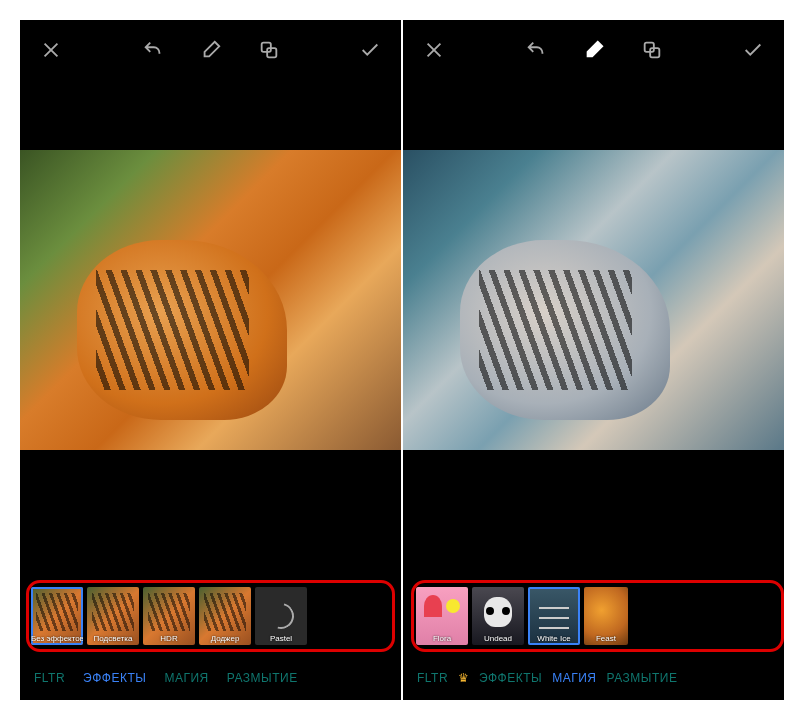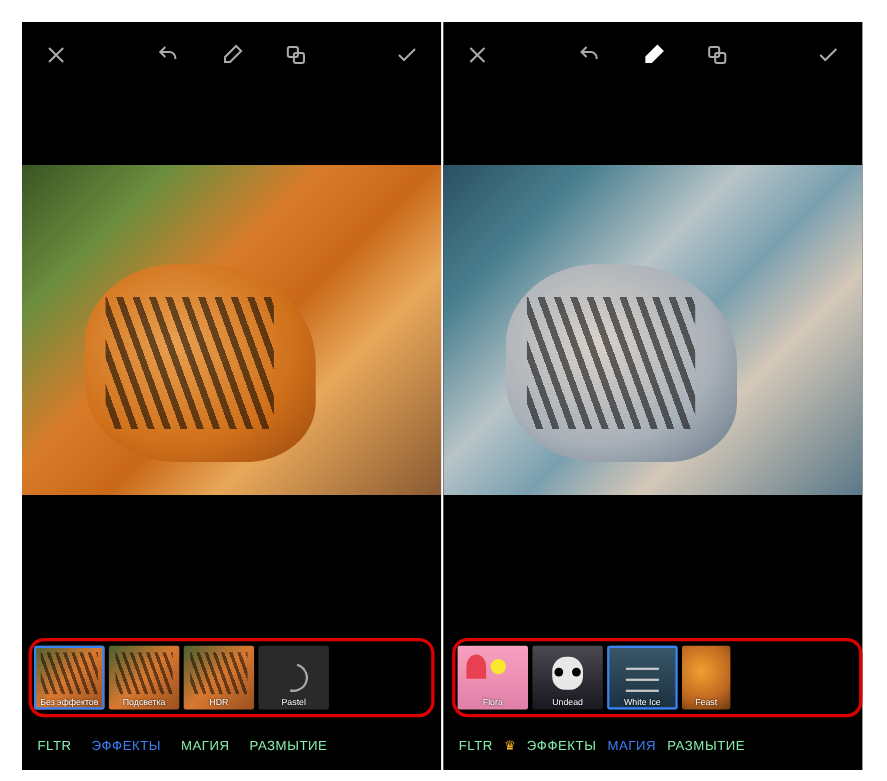--- a/index.html
+++ b/index.html
@@ -13,21 +13,21 @@
   .canvas{flex:0 0 auto;width:100%;height:300px;margin-top:70px;position:relative;overflow:hidden}
   .tiger{position:absolute;inset:0}
   .tiger.normal{background:linear-gradient(135deg,#3a5423 0%,#6b8e3e 20%,#d87c2a 40%,#c96818 55%,#e8a85a 70%,#8a5a32 100%)}
   .tiger.filtered{background:linear-gradient(135deg,#2a5063 0%,#4a8090 20%,#b8c4c8 40%,#7aa0b0 55%,#d4c8b8 70%,#5a7888 100%)}
   .tiger::before{content:"";position:absolute;left:15%;top:30%;width:55%;height:60%;border-radius:40% 50% 30% 40%;}
   .tiger.normal::before{background:radial-gradient(ellipse at 40% 40%,#e8a050 0%,#d0701a 60%,#9a4810 100%)}
   .tiger.filtered::before{background:radial-gradient(ellipse at 40% 40%,#d8d0c8 0%,#a8b0b8 60%,#687888 100%)}
   .tiger::after{content:"";position:absolute;left:20%;top:40%;width:40%;height:40%;background:repeating-linear-gradient(70deg,transparent 0 8px,rgba(0,0,0,.55) 8px 14px)}
   .bottom{margin-top:auto}
   .strip-wrap{border:3px solid #d00;border-radius:14px;margin:0 6px 4px 6px;padding:4px 2px;display:flex;gap:4px;overflow:hidden}
-  .thumb{flex:0 0 auto;width:64px;height:58px;position:relative;border-radius:2px;overflow:hidden;display:flex;align-items:flex-end;justify-content:center}
+  .thumb{flex:0 0 auto;width:52px;height:58px;position:relative;border-radius:2px;overflow:hidden;display:flex;align-items:flex-end;justify-content:center}
   .thumb.sel{outline:2px solid #3a82f7;outline-offset:-2px}
   .thumb .lbl{position:absolute;bottom:2px;left:0;right:0;text-align:center;color:#fff;font-size:8px;text-shadow:0 0 2px #000;white-space:nowrap}
   .thumb.tiger-th{background:linear-gradient(135deg,#4a6030 0%,#d87830 50%,#9a5020 100%)}
   .thumb.tiger-th::after{content:"";position:absolute;inset:10% 10% 25% 10%;background:repeating-linear-gradient(70deg,transparent 0 4px,rgba(0,0,0,.5) 4px 7px)}
   .thumb.noise{background:#2a2a2a;display:flex;align-items:center;justify-content:center;flex-direction:column;gap:4px}
   .thumb.noise .arc{width:22px;height:22px;border:2px solid #aaa;border-radius:50%;border-top-color:transparent;border-left-color:transparent;transform:rotate(-30deg)}
   .thumb.flora{background:linear-gradient(#f8a0c0,#e080a8);}
   .thumb.flora::before{content:"";position:absolute;left:8px;top:8px;width:18px;height:22px;background:#e84050;border-radius:50% 50% 0 0}
   .thumb.flora::after{content:"";position:absolute;left:30px;top:12px;width:14px;height:14px;background:#f8e830;border-radius:50%}
   .thumb.pastel{background:linear-gradient(#f0e8d8,#d8d0c0)}
@@ -37,21 +37,21 @@
   .thumb.undead::before{content:"";position:absolute;left:50%;top:10px;width:28px;height:30px;margin-left:-14px;background:#e8e8e8;border-radius:45% 45% 40% 40%}
   .thumb.undead::after{content:"";position:absolute;left:50%;top:20px;width:8px;height:8px;margin-left:-12px;background:#000;border-radius:50%;box-shadow:16px 0 0 #000}
   .thumb.whiteice{background:linear-gradient(#3a5868,#1a3040);display:flex;align-items:center;}
   .thumb.whiteice .sliders{width:30px;height:26px;position:relative}
   .thumb.whiteice .sliders::before,.thumb.whiteice .sliders::after{content:"";position:absolute;left:0;right:0;height:2px;background:#ccc}
   .thumb.whiteice .sliders::before{top:4px}
   .thumb.whiteice .sliders::after{top:14px;box-shadow:0 10px 0 #ccc}
   .thumb.feast{background:radial-gradient(circle at 40% 40%,#f0a030 0%,#c06820 60%,#6a3810 100%)}
   .tabs{display:flex;height:44px;align-items:center;padding:0 14px;gap:18px}
   .tabs.tight{gap:10px}
-  .tab{color:#86efac;font-size:12px;letter-spacing:.5px}
+  .tab{color:#0f766e;font-size:12px;letter-spacing:.5px}
   .tab.active{color:#3a82f7}
   .crown{color:#f7b731;font-size:12px}
   .phone.right .strip-wrap{margin-left:8px;margin-right:0}
   .phone.right .thumb.feast{width:44px}
 </style>
 </head>
 <body>
 
 <div class="wrap">
 
@@ -92,20 +92,23 @@
     <div class="bottom">
       <div class="strip-wrap">
         <div class="thumb tiger-th sel">
             <span class="lbl">Без эффектов</span>
           </div>
         <div class="thumb tiger-th">
             <span class="lbl">Подсветка</span>
           </div>
         <div class="thumb tiger-th">
             <span class="lbl">HDR</span>
+          </div>
+        <div class="thumb tiger-th">
+            <span class="lbl">Доджер</span>
           </div>
         <div class="thumb noise">
             <div class="arc"></div>
             <span class="lbl">Pastel</span>
           </div>
       </div>
       <div class="tabs">
         <span class="tab">FLTR</span>
         <span class="tab active">ЭФФЕКТЫ</span>
         <span class="tab">МАГИЯ</span>

